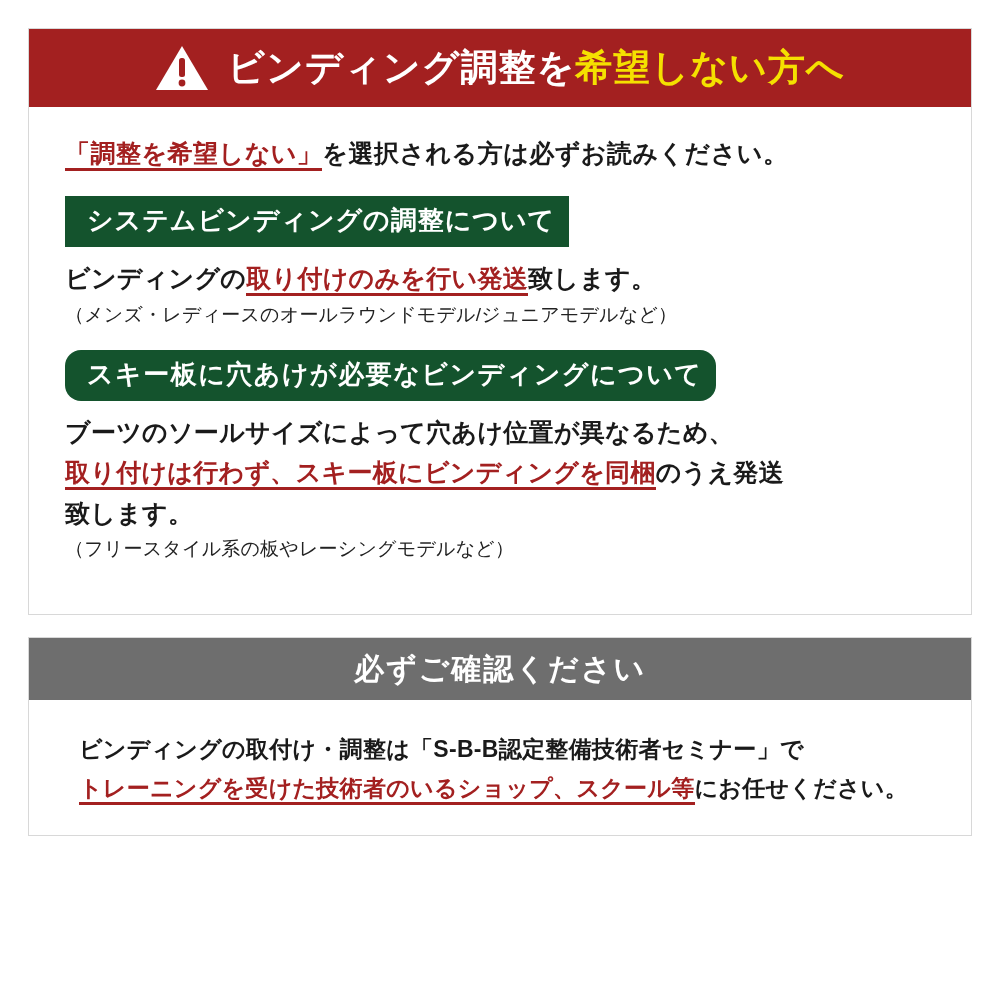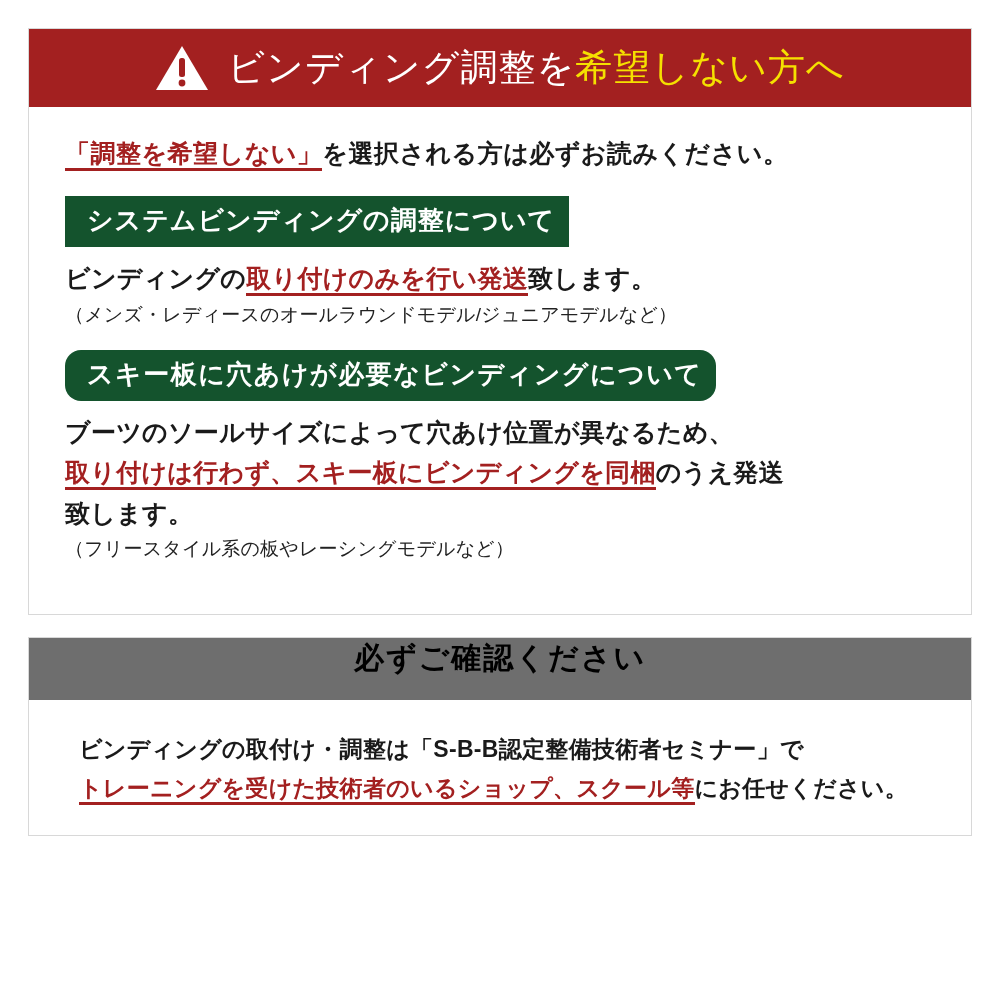--- a/index.html
+++ b/index.html
@@ -45,21 +45,21 @@
     box-sizing: border-box;
   }
   .warn-icon {
     width: 54px;
     height: 48px;
     flex: 0 0 auto;
     display: block;
   }
   .red-header-text {
     font-size: 37px;
-    font-weight: normal;
+    font-weight: bold;
     letter-spacing: 1px;
     white-space: nowrap;
   }
   .hl-yellow {
     color: #f5e000;
   }
 
   .panel-body {
     padding: 26px 36px 30px 36px;
   }
@@ -110,24 +110,24 @@
     letter-spacing: 0.2px;
   }
 
   
   .panel-bottom {
     width: 944px;
     margin: 22px auto 0 auto;
   }
   .gray-header {
     background: #6e6e6e;
-    color: #000000;
+    color: #ffffff;
     height: 62px;
     display: flex;
-    align-items: flex-start;
+    align-items: center;
     justify-content: center;
     box-sizing: border-box;
   }
   .gray-header-text {
     font-size: 30px;
     font-weight: bold;
     letter-spacing: 2px;
   }
   .panel2-body {
     padding: 28px 46px 26px 46px;

